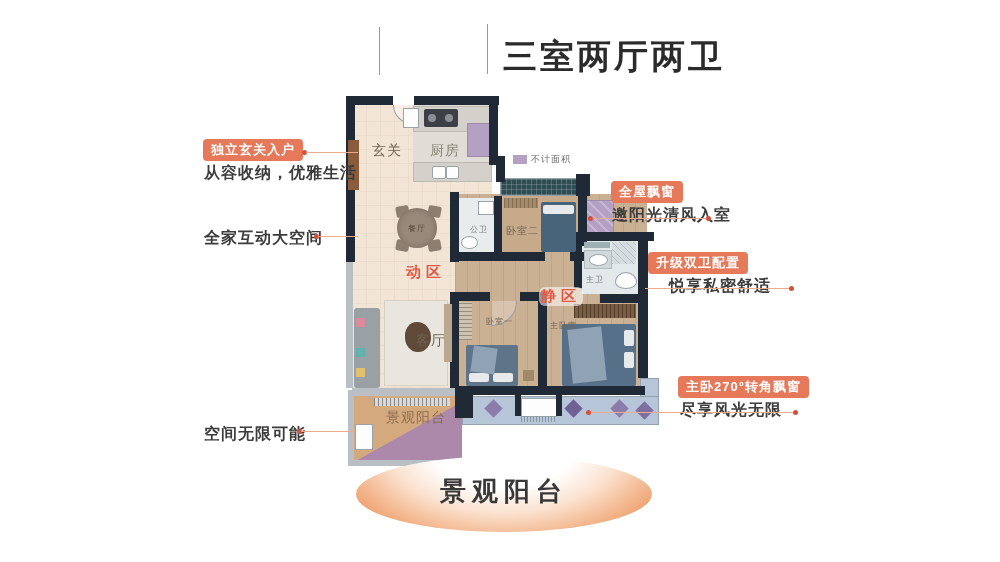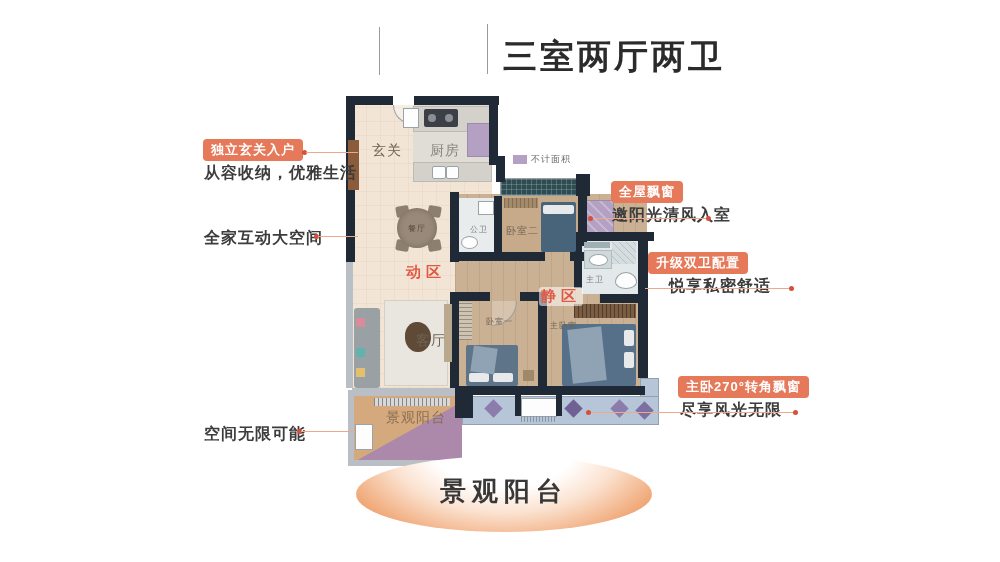--- a/index.html
+++ b/index.html
@@ -157,21 +157,21 @@
   <div class="lbl" style="left:430px;top:142px;color:#8a8478;">厨房</div>
   <div class="lbl" style="left:408px;top:223px;color:#554c41;font-size:8px;">餐厅</div>
   <div class="lbl" style="left:470px;top:224px;color:#7a7e80;font-size:8px;">公卫</div>
   <div class="lbl" style="left:506px;top:224px;font-size:10px;">卧室二</div>
   <div class="lbl" style="left:586px;top:274px;color:#7a7e80;font-size:8px;">主卫</div>
   <div class="lbl" style="left:416px;top:332px;">客厅</div>
   <div class="lbl" style="left:486px;top:316px;font-size:8px;">卧室一</div>
   <div class="lbl" style="left:550px;top:320px;font-size:8px;">主卧室</div>
   <div class="lbl" style="left:386px;top:409px;color:#8a6f54;">景观阳台</div>
   <div class="zone" style="left:404px;top:263px;background:none;">动区</div>
-  <div class="zone" style="left:539px;top:287px;">静区</div>
+  <div class="zone" style="left:539px;top:287px;border-radius:6px;">静区</div>
 
   <div class="cbox" style="left:203px;top:139px;">独立玄关入户</div>
   <div class="cdesc" style="left:204px;top:163px;">从容收纳，优雅生活</div>
   <div class="dot" style="left:302px;top:150px;"></div>
   <div class="leader" style="left:306px;top:152px;width:52px;"></div>
 
   <div class="cdesc" style="left:204px;top:228px;">全家互动大空间</div>
   <div class="dot" style="left:314px;top:234px;"></div>
   <div class="leader" style="left:318px;top:236px;width:40px;"></div>
 

